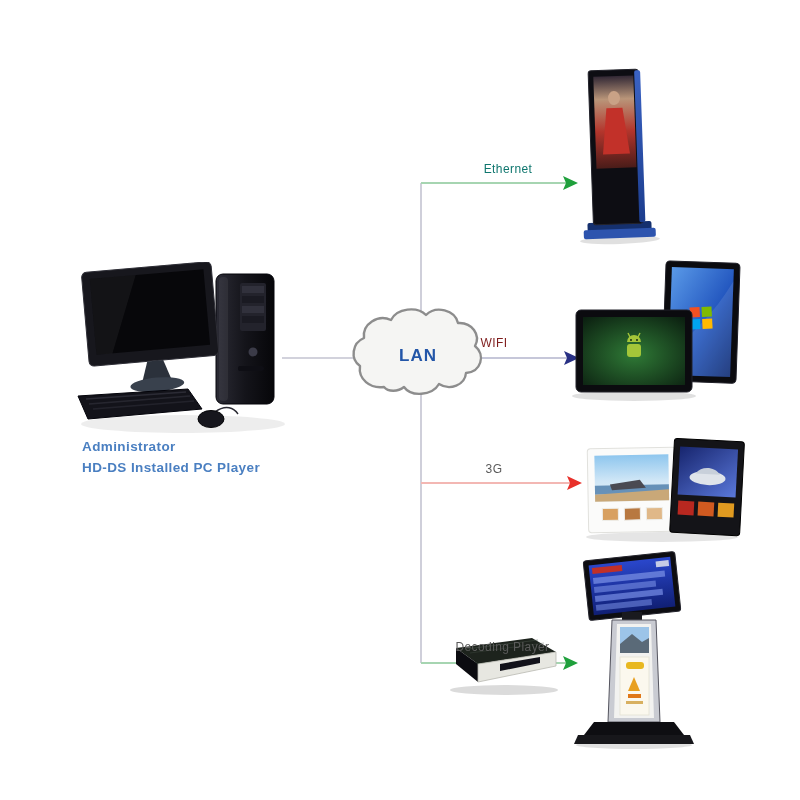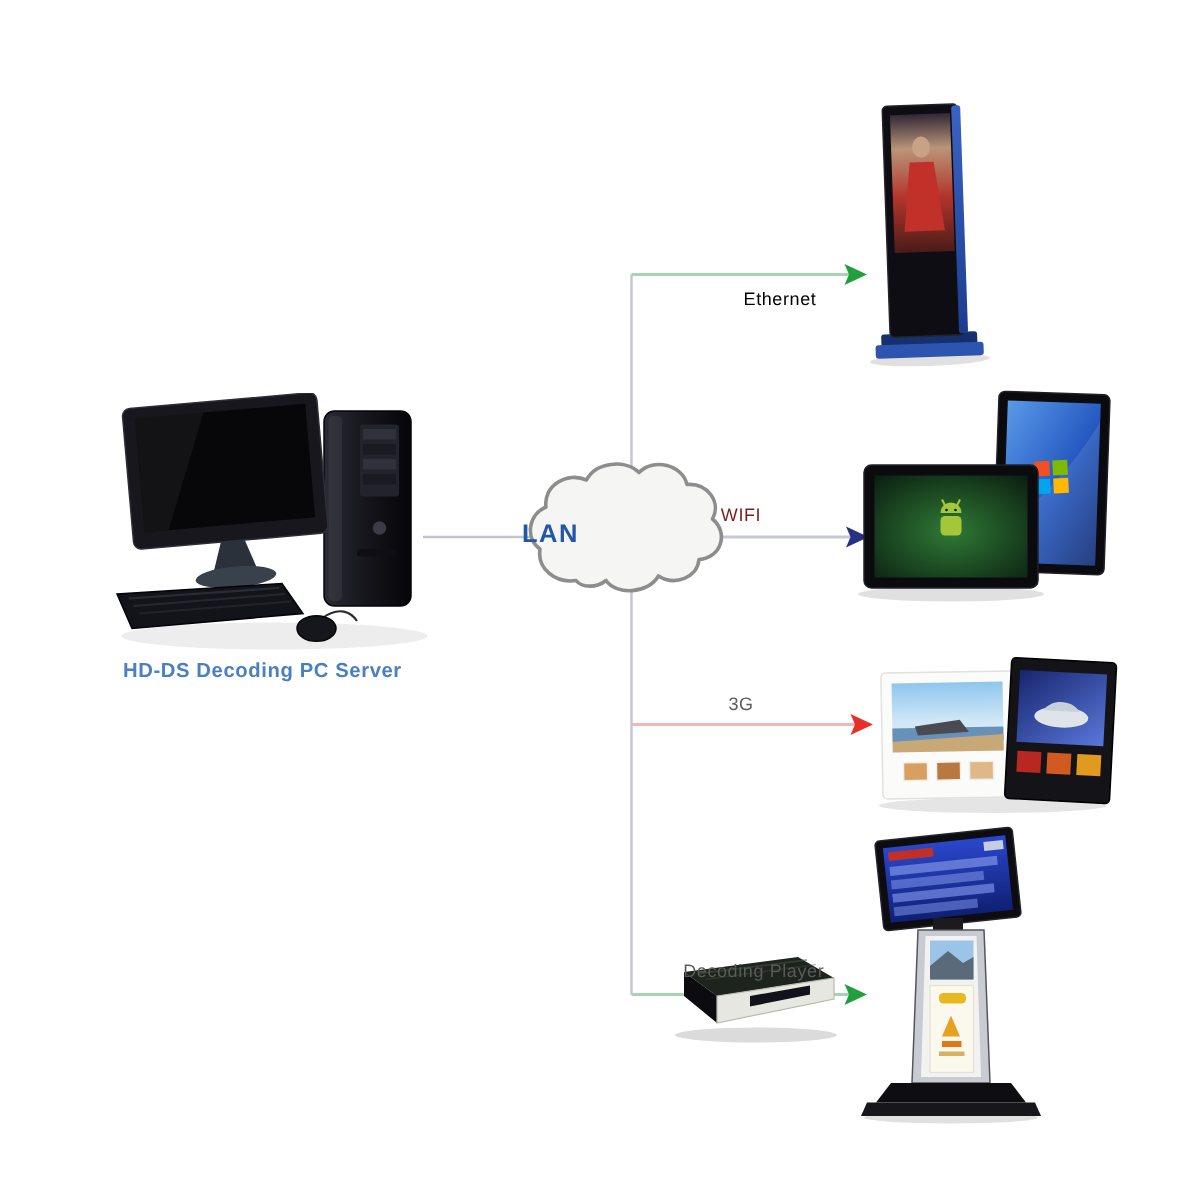--- a/index.html
+++ b/index.html
@@ -4,21 +4,21 @@
 <style>
   html,body{margin:0;padding:0;background:#ffffff;}
   #canvas{position:relative;width:800px;height:800px;background:#ffffff;overflow:hidden;
           font-family:"Liberation Sans", sans-serif;}
   .layer{position:absolute;left:0;top:0;}
   .dev{position:absolute;}
   .conn-label{position:absolute;font-size:12px;letter-spacing:.4px;text-align:center;}
   #server-caption{position:absolute;left:82px;top:436px;font-size:13.5px;line-height:21px;
                   letter-spacing:.4px;font-weight:bold;}
   #lan-label-box{position:absolute;left:348px;top:303px;width:140px;height:105px;
-                 display:flex;align-items:center;}
+                 display:flex;align-items:center;justify-content:center;}
   #lan-label{font-size:17px;font-weight:bold;letter-spacing:1px;}
 </style>
 </head>
 <body>
 
 <div id="canvas">
 
   <svg class="layer" width="800" height="800">
 
     <line x1="421" y1="183" x2="421" y2="663" stroke-width="1.6" stroke="#c3c3d1"></line>
@@ -70,21 +70,22 @@
       <path d="M21 142 L122 134" stroke="#5a5a68" stroke-width="1.4" opacity="0.28"></path>
       <path d="M25 147 L126 139" stroke="#5a5a68" stroke-width="1.4" opacity="0.22"></path>
     </g>
     <g>
       <path d="M147 150 C158 142 166 146 170 152" stroke="#2a2a33" stroke-width="1.4" fill="none"></path>
       <ellipse cx="143" cy="157" rx="13" ry="8.5" fill="#16161d" stroke="#050508" stroke-width="1"></ellipse>
     </g>
   </svg>
 
   <div id="server-caption" style="color: rgb(74, 127, 193);">
-    <div>HD-DS Decoding PC Server</div>
+    <div>Administrator</div>
+    <div>HD-DS Installed PC Player</div>
   </div>
 
   <svg class="dev" style="left:348px;top:303px" width="140" height="105" viewBox="0 0 140 105">
     <path d="M 36 84 C 22 86 10 76 12 63 C 2 56 4 40 16 35 C 14 21 30 11 43 17
              C 49 5 69 3 78 12 C 88 2 107 7 110 20 C 124 19 133 32 127 43
              C 138 52 133 69 118 70 C 117 82 102 88 91 81 C 84 93 63 94 56 84
              C 50 89 40 89 36 84 Z" stroke-width="2.4" stroke-linejoin="round" fill="#f5f5f3" stroke="#8d8d8d"></path>
   </svg>
   <div id="lan-label-box">
     <span id="lan-label" style="color: rgb(35, 86, 168);">LAN</span>
@@ -226,18 +227,18 @@
       <path d="M64 131 L70 145 L58 145 Z" fill="#e8a020"></path>
       <rect x="58" y="148" width="13" height="4" fill="#e07818"></rect>
       <rect x="56" y="155" width="17" height="3" fill="#d8b060"></rect>
     </g>
     <g>
       <polygon points="24,176 104,176 114,189 14,189" fill="#0e0e12"></polygon>
       <polygon points="8,189 120,189 124,198 4,198" fill="#17171b"></polygon>
     </g>
   </svg>
 
-  <div class="conn-label" style="left: 460px; top: 162px; width: 120px; color: #000000; margin-top: 30px;">Ethernet</div>
+  <div class="conn-label" style="left: 448px; top: 162px; width: 120px; color: #0f766e;">Ethernet</div>
   <div class="conn-label" style="left: 456px; top: 336px; width: 76px; color: #7f1d1d;">WIFI</div>
   <div class="conn-label" style="left: 454px; top: 462px; width: 80px; color: rgb(90, 90, 90); text-align: center;">3G</div>
   <div class="conn-label" style="left: 430px; top: 640px; width: 145px; color: rgb(90, 90, 90);">Decoding Player</div>
 
 </div>
 
 </body></html>

